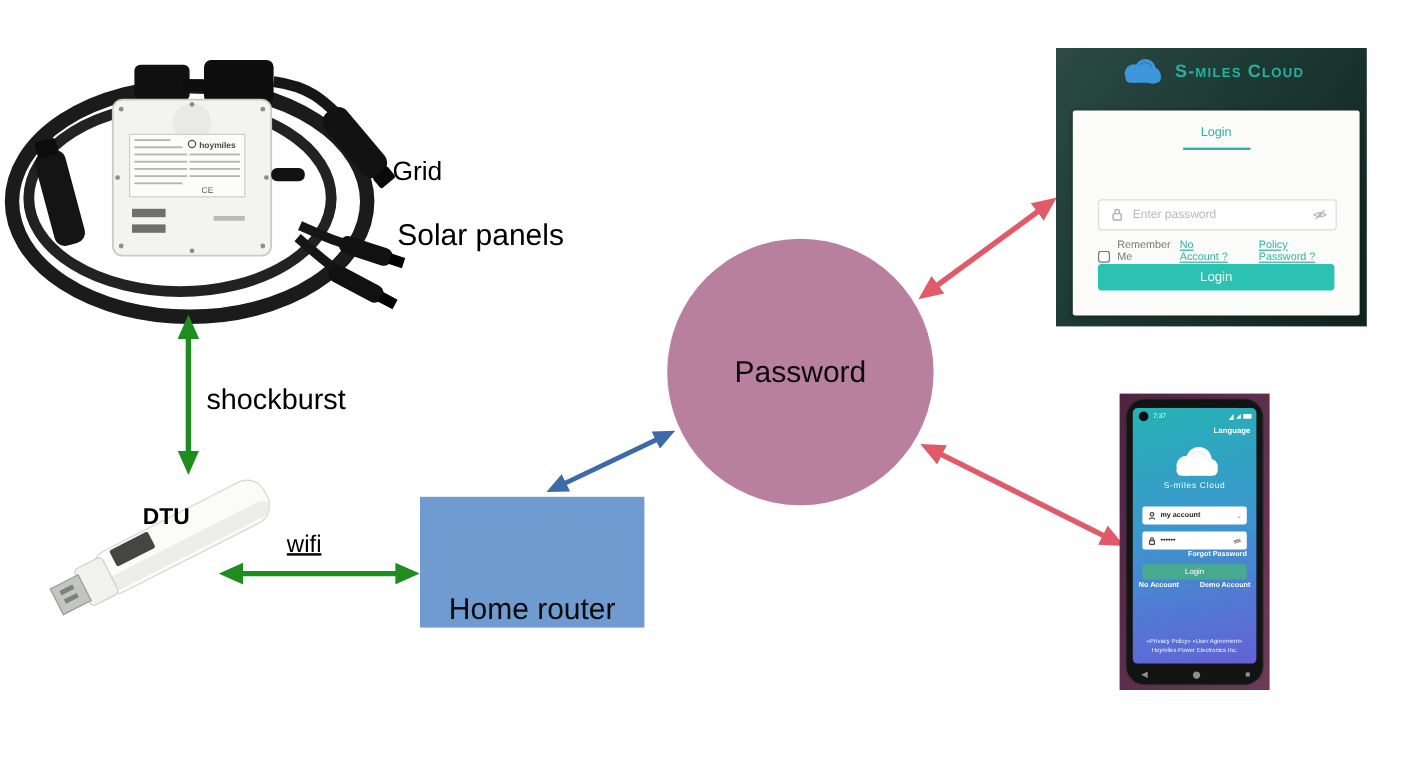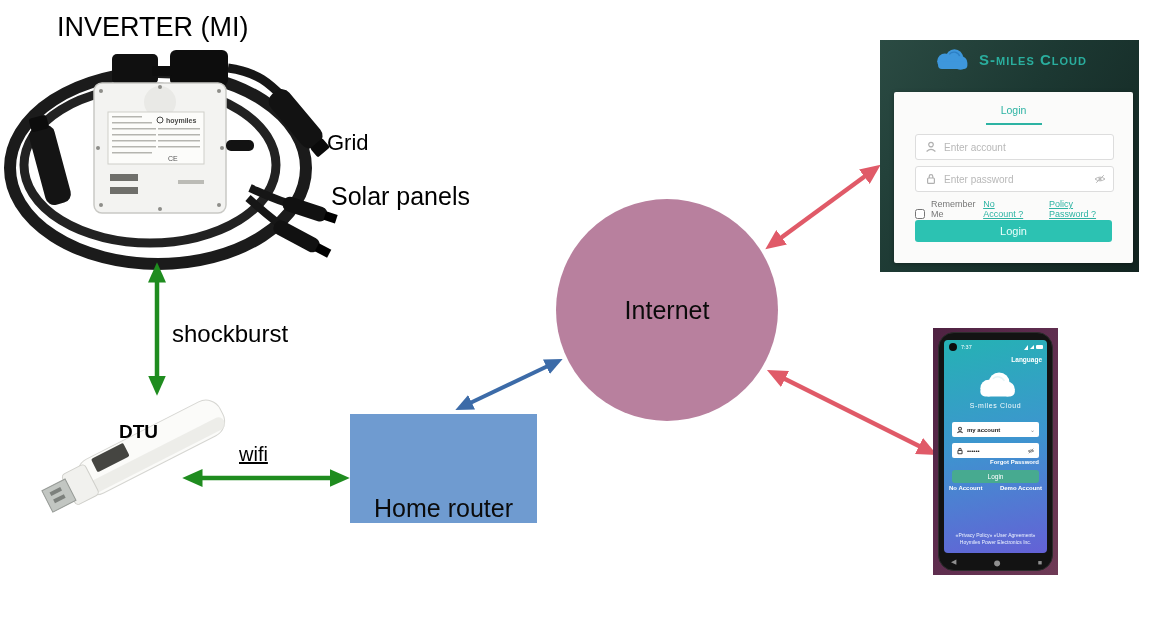--- a/index.html
+++ b/index.html
@@ -143,32 +143,31 @@
       <rect x="38" y="44" width="158" height="38" rx="16" fill="#fbfbf9" stroke="#d6d6d2"></rect>
       <rect x="40" y="66" width="154" height="13" rx="6" fill="#e7e7e3" opacity="0.7"></rect>
       <rect x="58" y="46" width="36" height="15" rx="2" fill="#454541"></rect>
       <rect x="24" y="47" width="26" height="34" rx="4" fill="#f1f1ee" stroke="#cfcfca"></rect>
       <rect x="0" y="52" width="26" height="24" fill="#c2c6c2" stroke="#969a96"></rect>
       <rect x="6" y="57" width="12" height="4" fill="#7d817d"></rect>
       <rect x="6" y="65" width="12" height="4" fill="#7d817d"></rect>
     </g>
   </svg>
 
-  <div class="lbl" style="left:57px;top:12px;font-size:27px;">INVERTER (MI)</div>
   <div class="lbl" style="left:327px;top:130px;font-size:22px;">Grid</div>
   <div class="lbl" style="left:172px;top:320px;font-size:24px;">shockburst</div>
   <div class="lbl" style="left:331px;top:182px;font-size:25px;">Solar panels</div>
   <div class="lbl" style="left:119px;top:421px;font-size:19px;font-weight:bold;">DTU</div>
   <div class="lbl" style="left:239px;top:443px;font-size:20px;text-decoration:underline;">wifi</div>
 
   <div id="router">
     <span>Home router</span>
   </div>
   <div id="internet">
-    <span>Internet</span>
+    <span>Password</span>
   </div>
 
   <svg id="arrows" width="1175" height="632" viewBox="0 0 1175 632">
     <defs>
       <marker id="mg" markerWidth="4.5" markerHeight="4" refX="1" refY="2" orient="auto-start-reverse" markerUnits="strokeWidth">
         <path d="M0,0 L4.5,2 L0,4 Z" fill="#1f8c1f"></path>
         </marker>
       <marker id="mb" markerWidth="4.5" markerHeight="4" refX="1" refY="2" orient="auto-start-reverse" markerUnits="strokeWidth">
         <path d="M0,0 L4.5,2 L0,4 Z" fill="#3c6ba8"></path>
         </marker>
@@ -192,29 +191,20 @@
             <circle cx="33" cy="18" r="8"></circle>
         <rect x="7" y="16" width="34" height="9" rx="4.5"></rect>
           </g>
         <path d="M20,8 a7,7 0 0 1 12,2" fill="none" stroke="#2d7fc4" stroke-width="1.5"></path>
       </svg>
       <span class="brand">S-miles Cloud</span>
     </div>
     <div id="cloudcard">
       <div class="tab">Login</div>
       <div class="tabline"></div>
-      <div class="cfield" style="top:42px;">
-        <span class="cficon">
-          <svg width="14" height="14" viewBox="0 0 14 14">
-              <circle cx="7" cy="4.6" r="2.3" fill="none" stroke="#b0b0b0" stroke-width="1.2"></circle>
-          <path d="M2.6,11.5 Q7,7.4 11.4,11.5" fill="none" stroke="#b0b0b0" stroke-width="1.2"></path>
-            </svg>
-        </span>
-        <input placeholder="Enter account" style="">
-      </div>
       <div class="cfield" style="top:74px;">
         <span class="cficon">
           <svg width="14" height="14" viewBox="0 0 14 14">
               <rect x="3.6" y="6" width="6.8" height="5.4" rx="1" fill="none" stroke="#b0b0b0" stroke-width="1.2"></rect>
           <path d="M5.2,6 V4.4 a1.8,1.8 0 0 1 3.6,0 V6" fill="none" stroke="#b0b0b0" stroke-width="1.2"></path>
             </svg>
         </span>
         <input placeholder="Enter password" style="">
         <span class="cficon">
           <svg width="14" height="14" viewBox="0 0 14 14">

